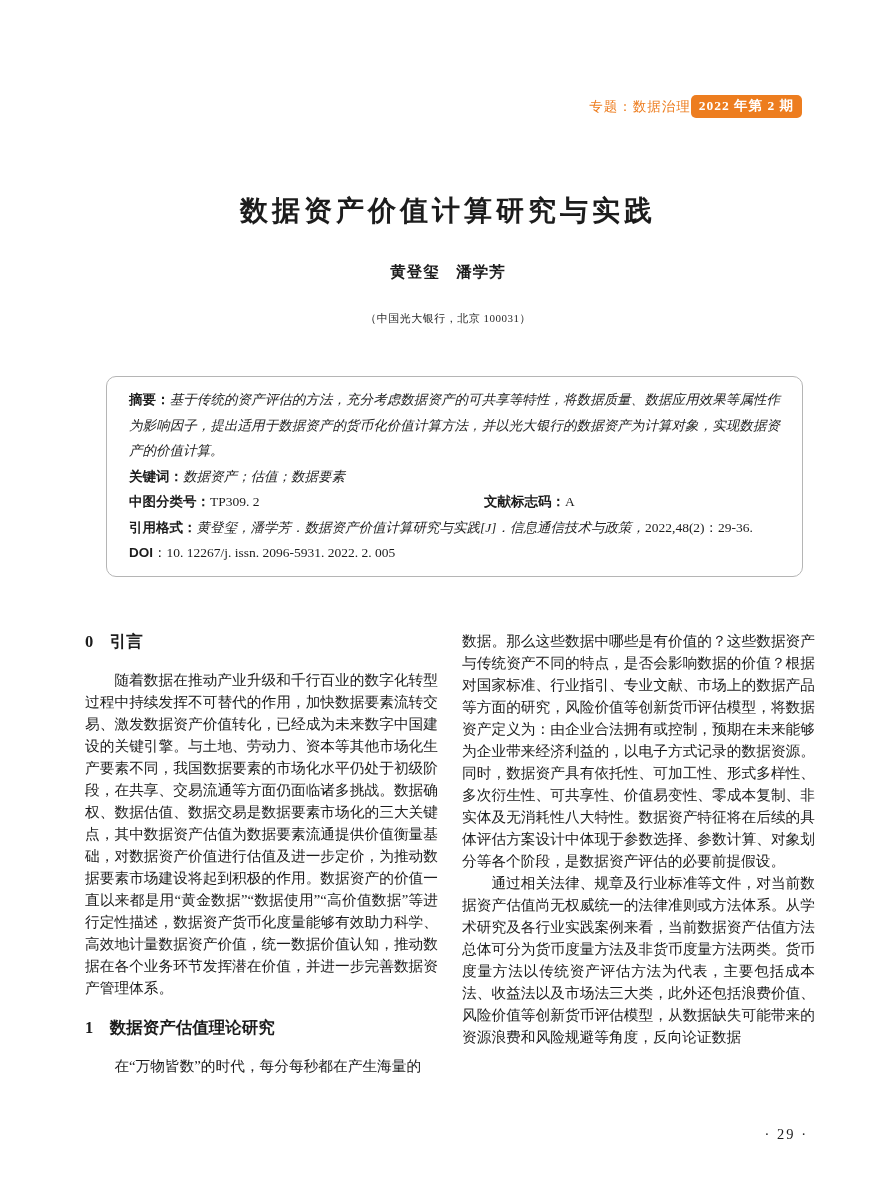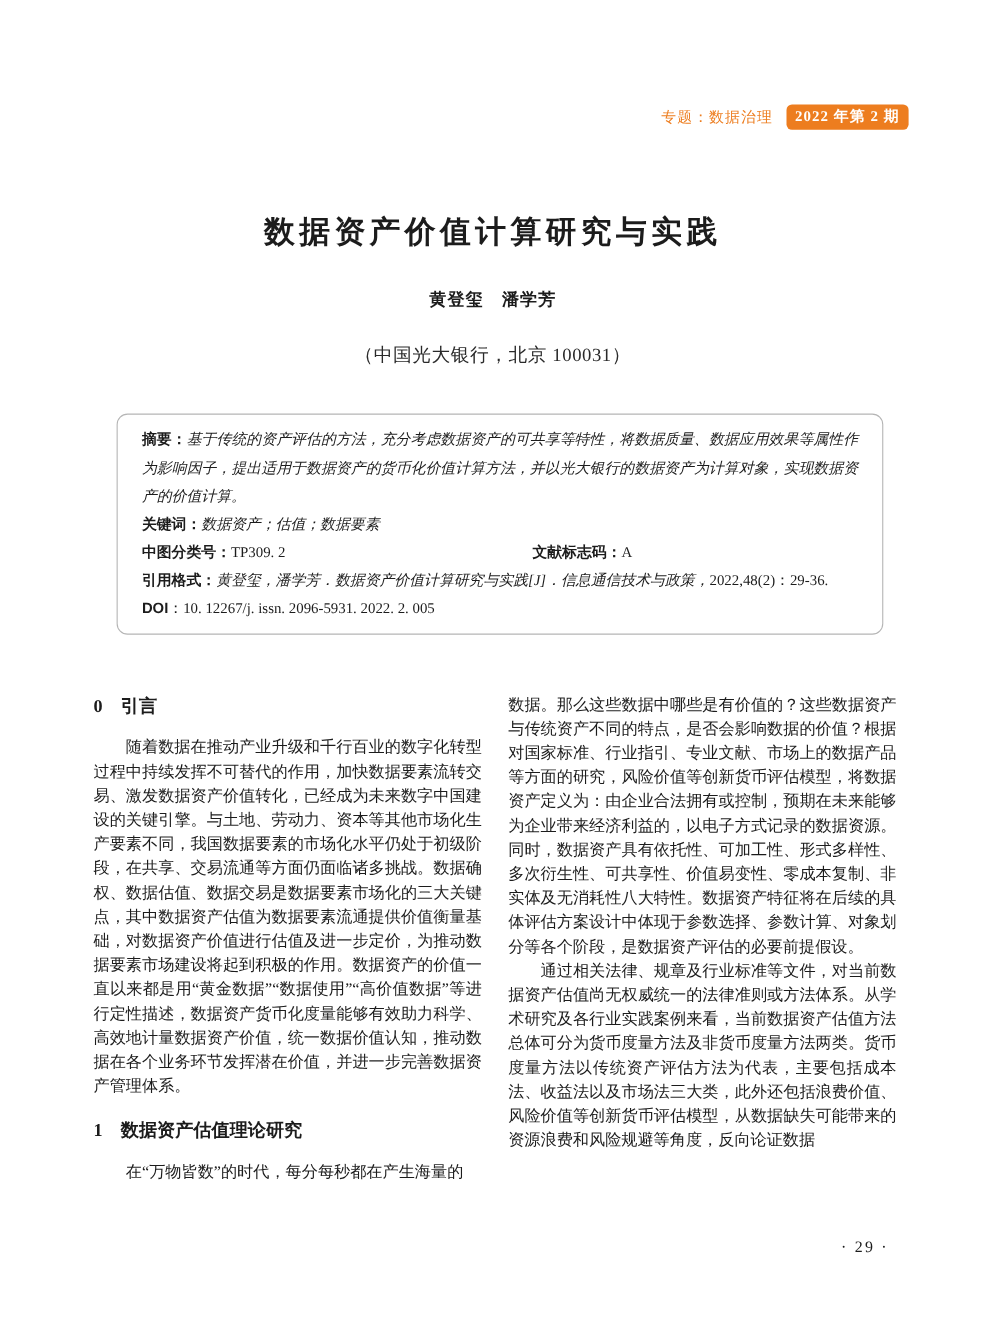--- a/index.html
+++ b/index.html
@@ -1,32 +1,32 @@
 <!DOCTYPE html>
 <html style="--accent: #ED7D1F;"><head>
 <meta charset="utf-8">
 <style>
   html,body{margin:0;padding:0;}
   body{background:#ffffff;font-family:"Liberation Serif","DejaVu Serif",serif;color:#1c1c1c;}
   .page{position:relative;width:896px;height:1204px;background:#ffffff;overflow:hidden;}
 
   
-  .header{position:absolute;top:95px;right:70px;display:flex;align-items:center;gap:12px;
+  .header{position:absolute;top:95px;right:94px;display:flex;align-items:center;gap:0;
           font-size:13.5px;}
   .topic{color:var(--accent,#ED7D1F);letter-spacing:1px;}
   .badge{background:var(--accent,#ED7D1F);color:#ffffff;padding:2px 8px 3px;border-radius:5px;
          letter-spacing:1px;font-weight:bold;}
 
   
   .title{position:absolute;top:192px;left:0;width:100%;text-align:center;margin:0;
          font-size:28px;font-weight:bold;letter-spacing:4px;}
   .authors{position:absolute;top:262px;left:0;width:100%;text-align:center;
            font-size:15.5px;font-weight:bold;letter-spacing:1px;}
   .affiliation{position:absolute;top:311px;left:0;width:100%;text-align:center;
-               font-size:17px;color:#2a2a2a;letter-spacing:0.5px;}
+               font-size:11px;color:#2a2a2a;letter-spacing:0.5px;}
 
   
   .meta-box{position:absolute;left:106px;top:376px;width:651px;border:1.5px solid #b5b5b5;
             border-radius:10px;padding:10px 22px 10px;font-size:13.5px;line-height:25.5px;}
   .meta-box p{margin:0;text-align:justify;}
   .lbl{font-family:"Liberation Sans","DejaVu Sans",sans-serif;font-weight:bold;font-style:normal;}
   .kai{font-style:italic;}
   .clc-row{display:flex;}
   .clc-left{width:355px;}
   .upright{font-style:normal;}

